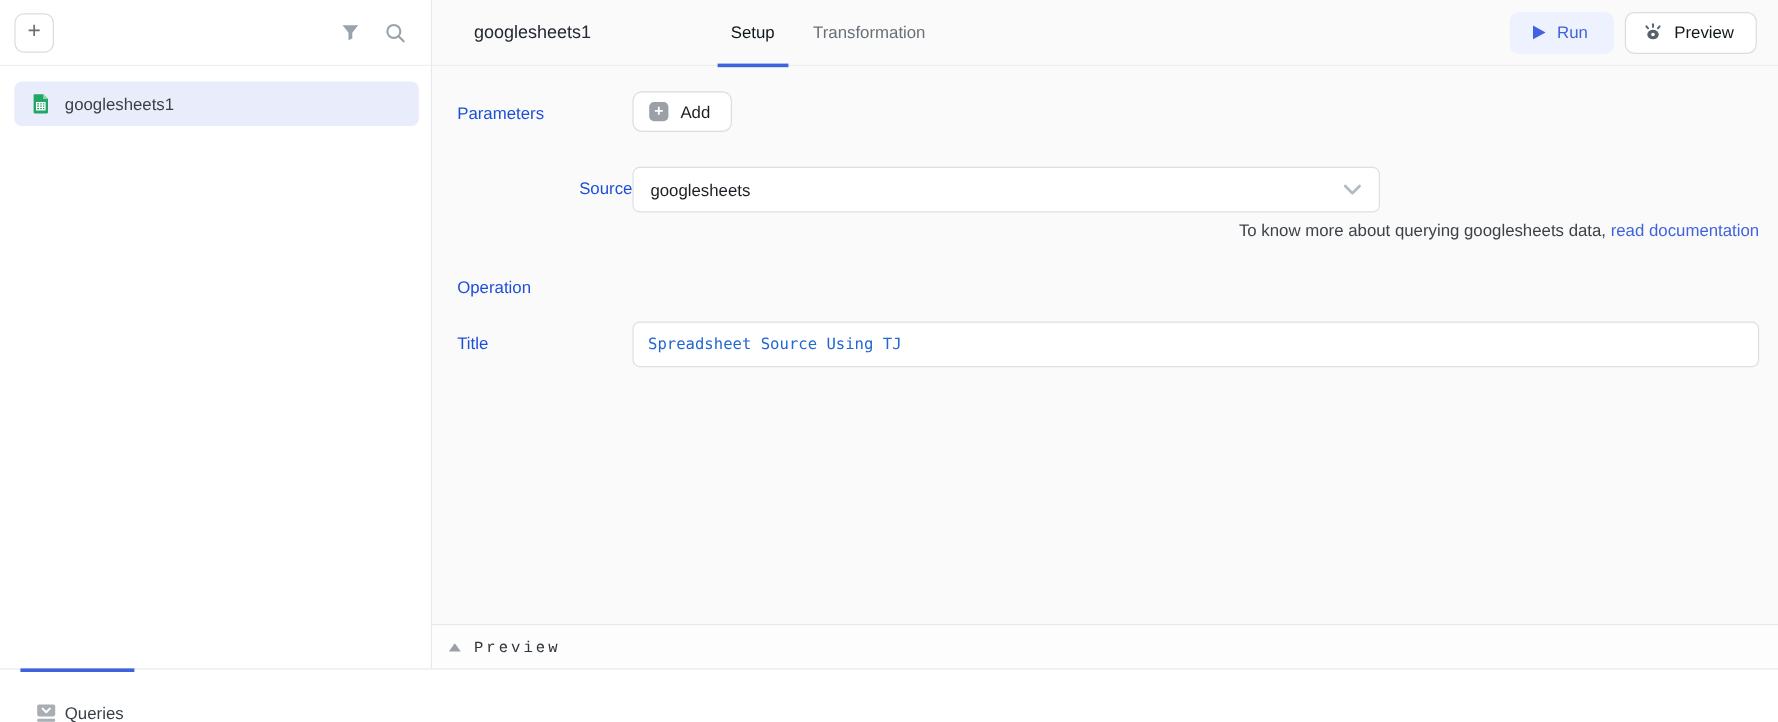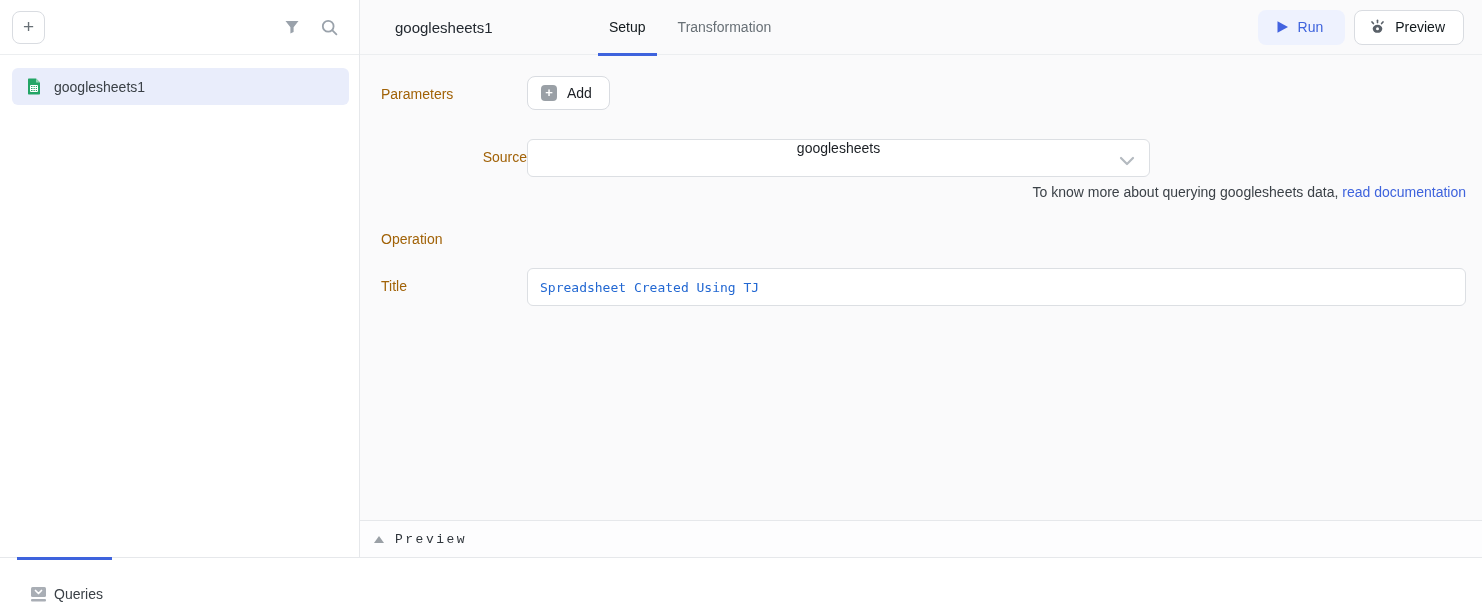--- a/index.html
+++ b/index.html
@@ -30,27 +30,27 @@
   .tab.active { color:#11181c; font-weight:500; }
   .tab.active::after { content:""; position:absolute; left:0; right:0; bottom:-1px; height:3px; background:#3e63dd; }
   .header-actions { margin-left:auto; display:flex; gap:9px; }
   .btn { height:35px; border-radius:8px; display:flex; align-items:center; font-size:14px; font-weight:500; cursor:pointer; }
   .btn-run { background:#eef2fe; color:#3e63dd; border:none; padding:0 22px 0 18px; gap:9px; }
   .btn-preview { background:#fff; color:#11181c; border:1px solid #d9dce1; padding:0 18px 0 14px; gap:9px; }
 
   
   .content { flex:1; padding:21px 16px 0 21px; overflow:hidden; }
   .form-row { display:flex; }
-  .form-label { width:146px; flex:none; padding-top:10px; font-size:14px; color:#a16207; }
+  .form-label { width:146px; flex:none; padding-top:10px; font-size:14px; color:#1d4ed8; }
   .form-field { flex:1; min-width:0; }
   .add-btn { display:inline-flex; align-items:center; gap:10px; height:34px; padding:0 17px 0 13px; background:#fff;
              border:1px solid #d9dce1; border-radius:8px; font-size:14px; color:#1b1f24; cursor:pointer; }
   .plus-chip { width:16px; height:16px; border-radius:4px; background:#9aa0a6; color:#fff; font-size:13px; line-height:15px; text-align:center; font-weight:bold; }
   .select { height:38px; background:#fff; border:1px solid #dcdfe3; border-radius:6px; display:flex; align-items:center;
-            padding:0 14px; font-size:14px; color:#1b1f24; cursor:pointer;flex-direction:column; }
+            padding:0 14px; font-size:14px; color:#1b1f24; cursor:pointer; }
   .select .chev { margin-left:auto; }
   .select.source { width:623px; }
   .helper { margin-top:7px; font-size:14px; color:#3c4248; }
   .helper a { color:#3e63dd; cursor:pointer; }
   .code-input { height:38px; background:#fff; border:1px solid #dcdfe3; border-radius:6px; display:flex; align-items:center;
                 padding:0 12px; font-family:"DejaVu Sans Mono", monospace; font-size:13px; color:#2368d2; cursor:text; }
   .mt17 { margin-top:29px;text-align:right; }
   .mt21 { margin-top:21px; }
 
   
@@ -164,21 +164,21 @@
         </div>
 
         <div class="form-row mt21">
           <div class="form-label">Operation</div>
         </div>
 
         <div class="form-row mt21">
           <div class="form-label">Title</div>
           <div class="form-field">
             <div class="code-input">
-              <span>Spreadsheet Created Using TJ</span>
+              <span>Spreadsheet Source Using TJ</span>
             </div>
           </div>
         </div>
 
       </div>
 
       <div class="preview-bar">
         <span class="tri-up"></span>
         <span class="label">Preview</span>
       </div>

